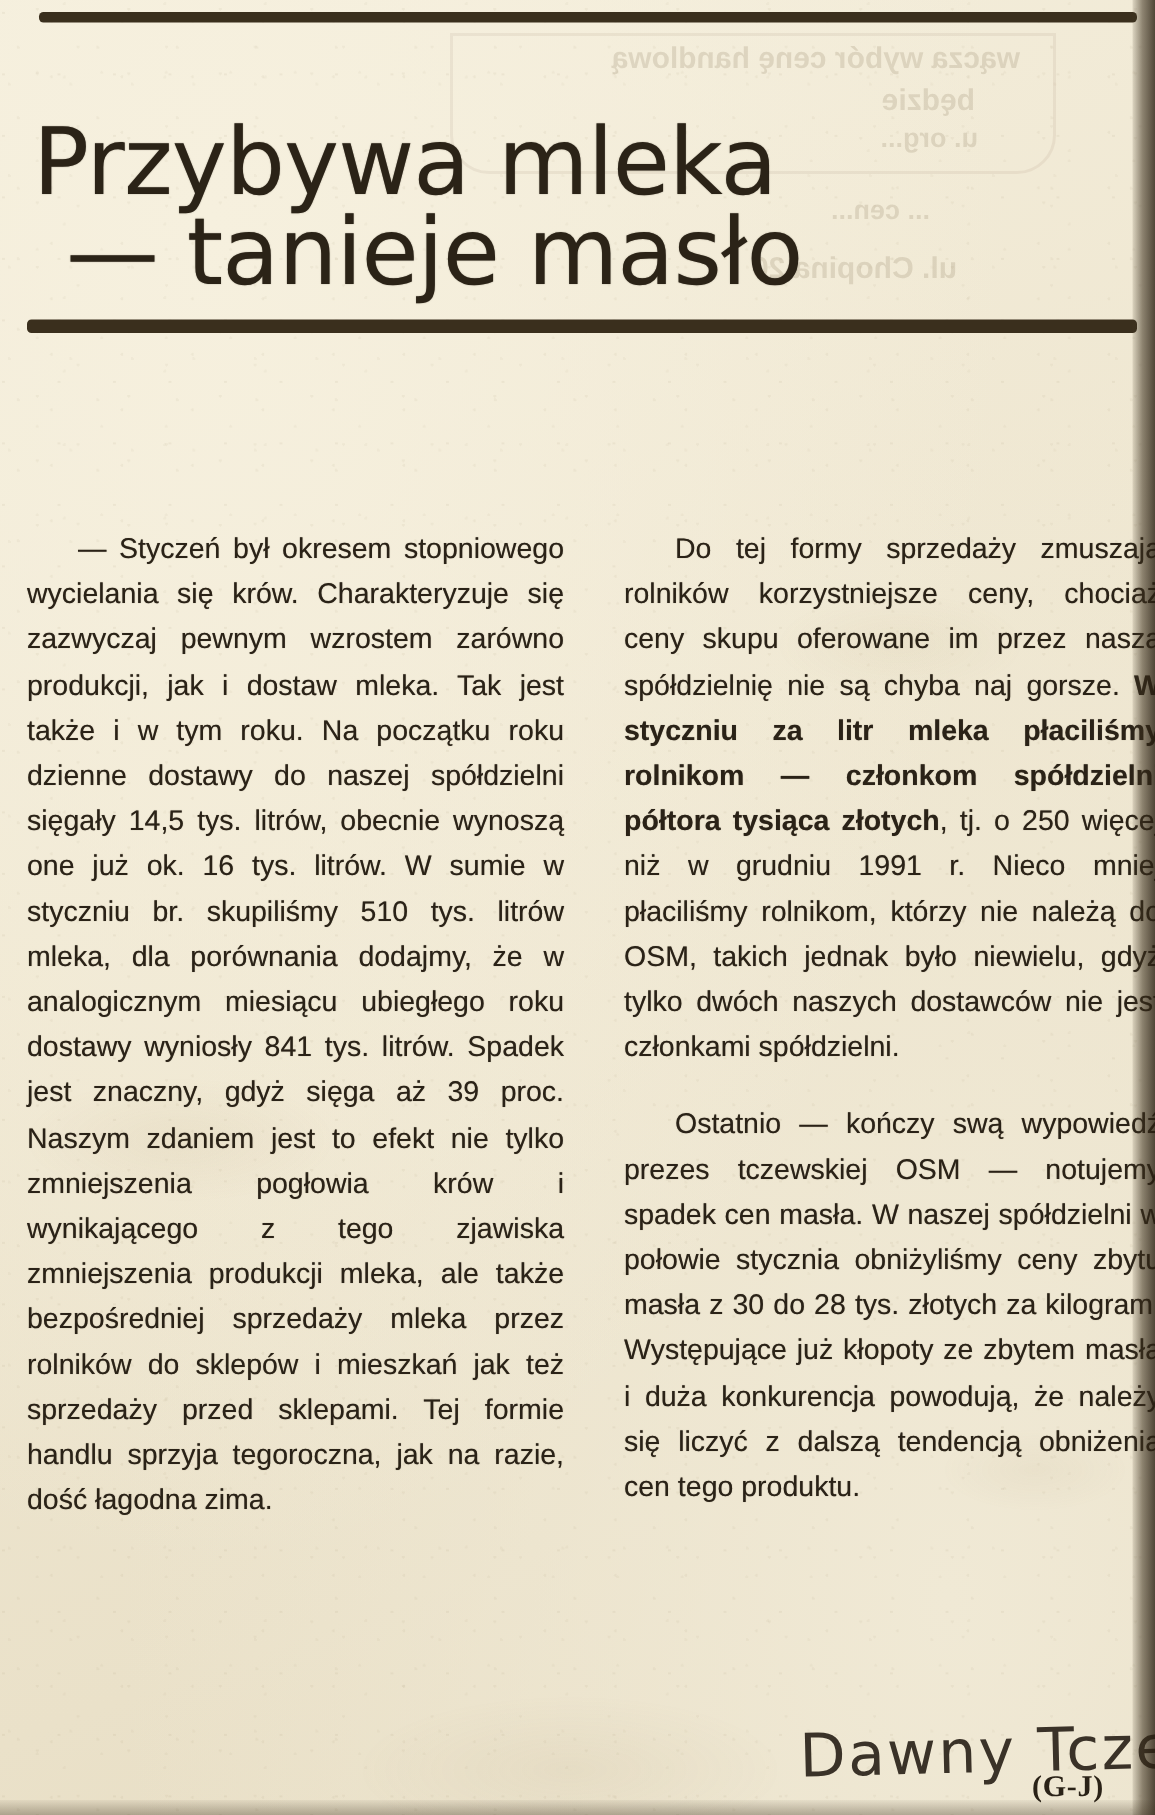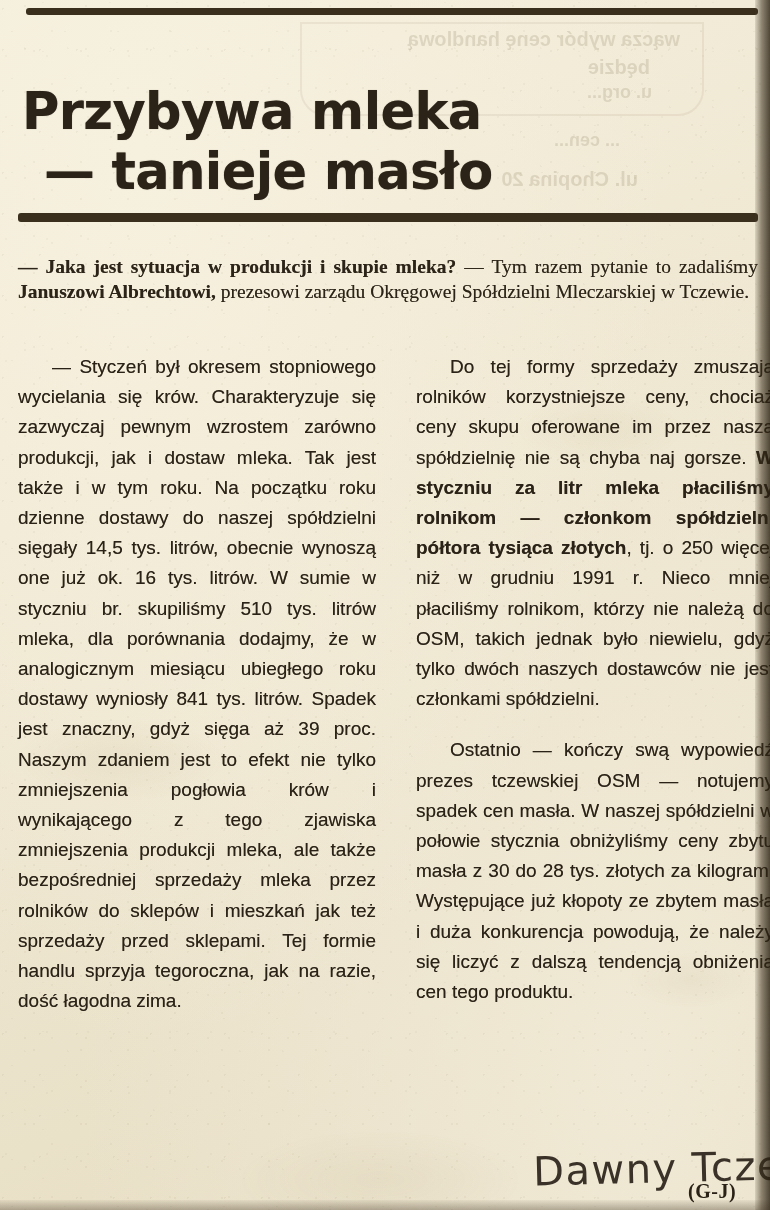--- a/index.html
+++ b/index.html
@@ -66,24 +66,24 @@
     position:absolute;left:6px;top:14px;width:400px;height:90px;
     border:2px solid rgba(120,80,60,.5);border-radius:0 0 26px 26px;
   }
   
   .rule{position:absolute;background:#3a2f1d;}
   #rule-top{left:26px;top:8px;width:732px;height:7px;border-radius:3px;}
   #rule-mid{left:18px;top:213px;width:740px;height:9px;border-radius:3px;}
 
   
   #headline{
-    position:absolute;left:22px;top:48px;width:700px;
+    position:absolute;left:22px;top:36px;width:700px;
     font-family:"DejaVu Sans", sans-serif;
-    font-weight:700;
-    font-size:51px;
+    font-weight:400;
+    font-size:62px;
     line-height:60px;
     letter-spacing:-.6px;
     color:#2b2317;
   }
   #headline .l2{display:block;margin-left:22px;}
 
   
   #lead{
     position:absolute;left:18px;top:234px;width:740px;
     font-size:19.5px;line-height:25.5px;
@@ -153,27 +153,20 @@
 
   <div class="rule" id="rule-top"></div>
 
   <h1 id="headline">
     <span>Przybywa mleka</span>
     <span class="l2">— tanieje masło</span>
   </h1>
 
   <div class="rule" id="rule-mid"></div>
 
-  <p id="lead">
-    <span class="q">— Jaka jest sytuacja w produkcji i skupie mleka?</span>
-    <span>—</span>
-    <span>Tym razem pytanie to zadaliśmy</span>
-    <span class="nm">Januszowi Albrechtowi,</span>
-    <span>prezesowi zarządu Okręgowej Spółdzielni Mleczarskiej w Tczewie.</span>
-  </p>
 
   <div class="col" id="col-left">
       <p><span>— Styczeń był okresem stopniowego wycielania się krów. Charakteryzuje się zazwyczaj pewnym wzrostem zarówno produkcji, jak i dostaw mleka. Tak jest także i w tym roku. Na początku roku dzienne dostawy do naszej spółdzielni sięgały 14,5 tys. litrów, obecnie wynoszą one już ok. 16 tys. litrów. W sumie w styczniu br. skupiliśmy 510 tys. litrów mleka, dla porównania dodajmy, że w analogicznym miesiącu ubiegłego roku dostawy wyniosły 841 tys. litrów. Spadek jest znaczny, gdyż sięga aż 39 proc. Naszym zdaniem jest to efekt nie tylko zmniejszenia pogłowia krów i wynikającego z tego zjawiska zmniejszenia produkcji mleka, ale także bezpośredniej sprzedaży mleka przez rolników do sklepów i mieszkań jak też sprzedaży przed sklepami. Tej formie handlu sprzyja tegoroczna, jak na razie, dość łagodna zima.</span></p>
     </div>
   <div class="col" id="col-right">
       <p><span>Do tej formy sprzedaży zmuszają rolników korzystniejsze ceny, chociaż ceny skupu oferowane im przez naszą spółdzielnię nie są chyba naj gorsze. </span><b>W styczniu za litr mleka płaciliśmy rolnikom — członkom spółdzielni półtora tysiąca złotych</b><span>, tj. o 250 więcej niż w grudniu 1991 r. Nieco mniej płaciliśmy rolnikom, którzy nie należą do OSM, takich jednak było niewielu, gdyż tylko dwóch naszych dostawców nie jest członkami spółdzielni.</span></p>
       <p><span>Ostatnio — kończy swą wypowiedź prezes tczewskiej OSM — notujemy spadek cen masła. W naszej spółdzielni w połowie stycznia obniżyliśmy ceny zbytu masła z 30 do 28 tys. złotych za kilogram. Występujące już kłopoty ze zbytem masła i duża konkurencja powodują, że należy się liczyć z dalszą tendencją obniżenia cen tego produktu.</span></p>
     </div>
 
   <div id="annot">Dawny Tczew</div>

